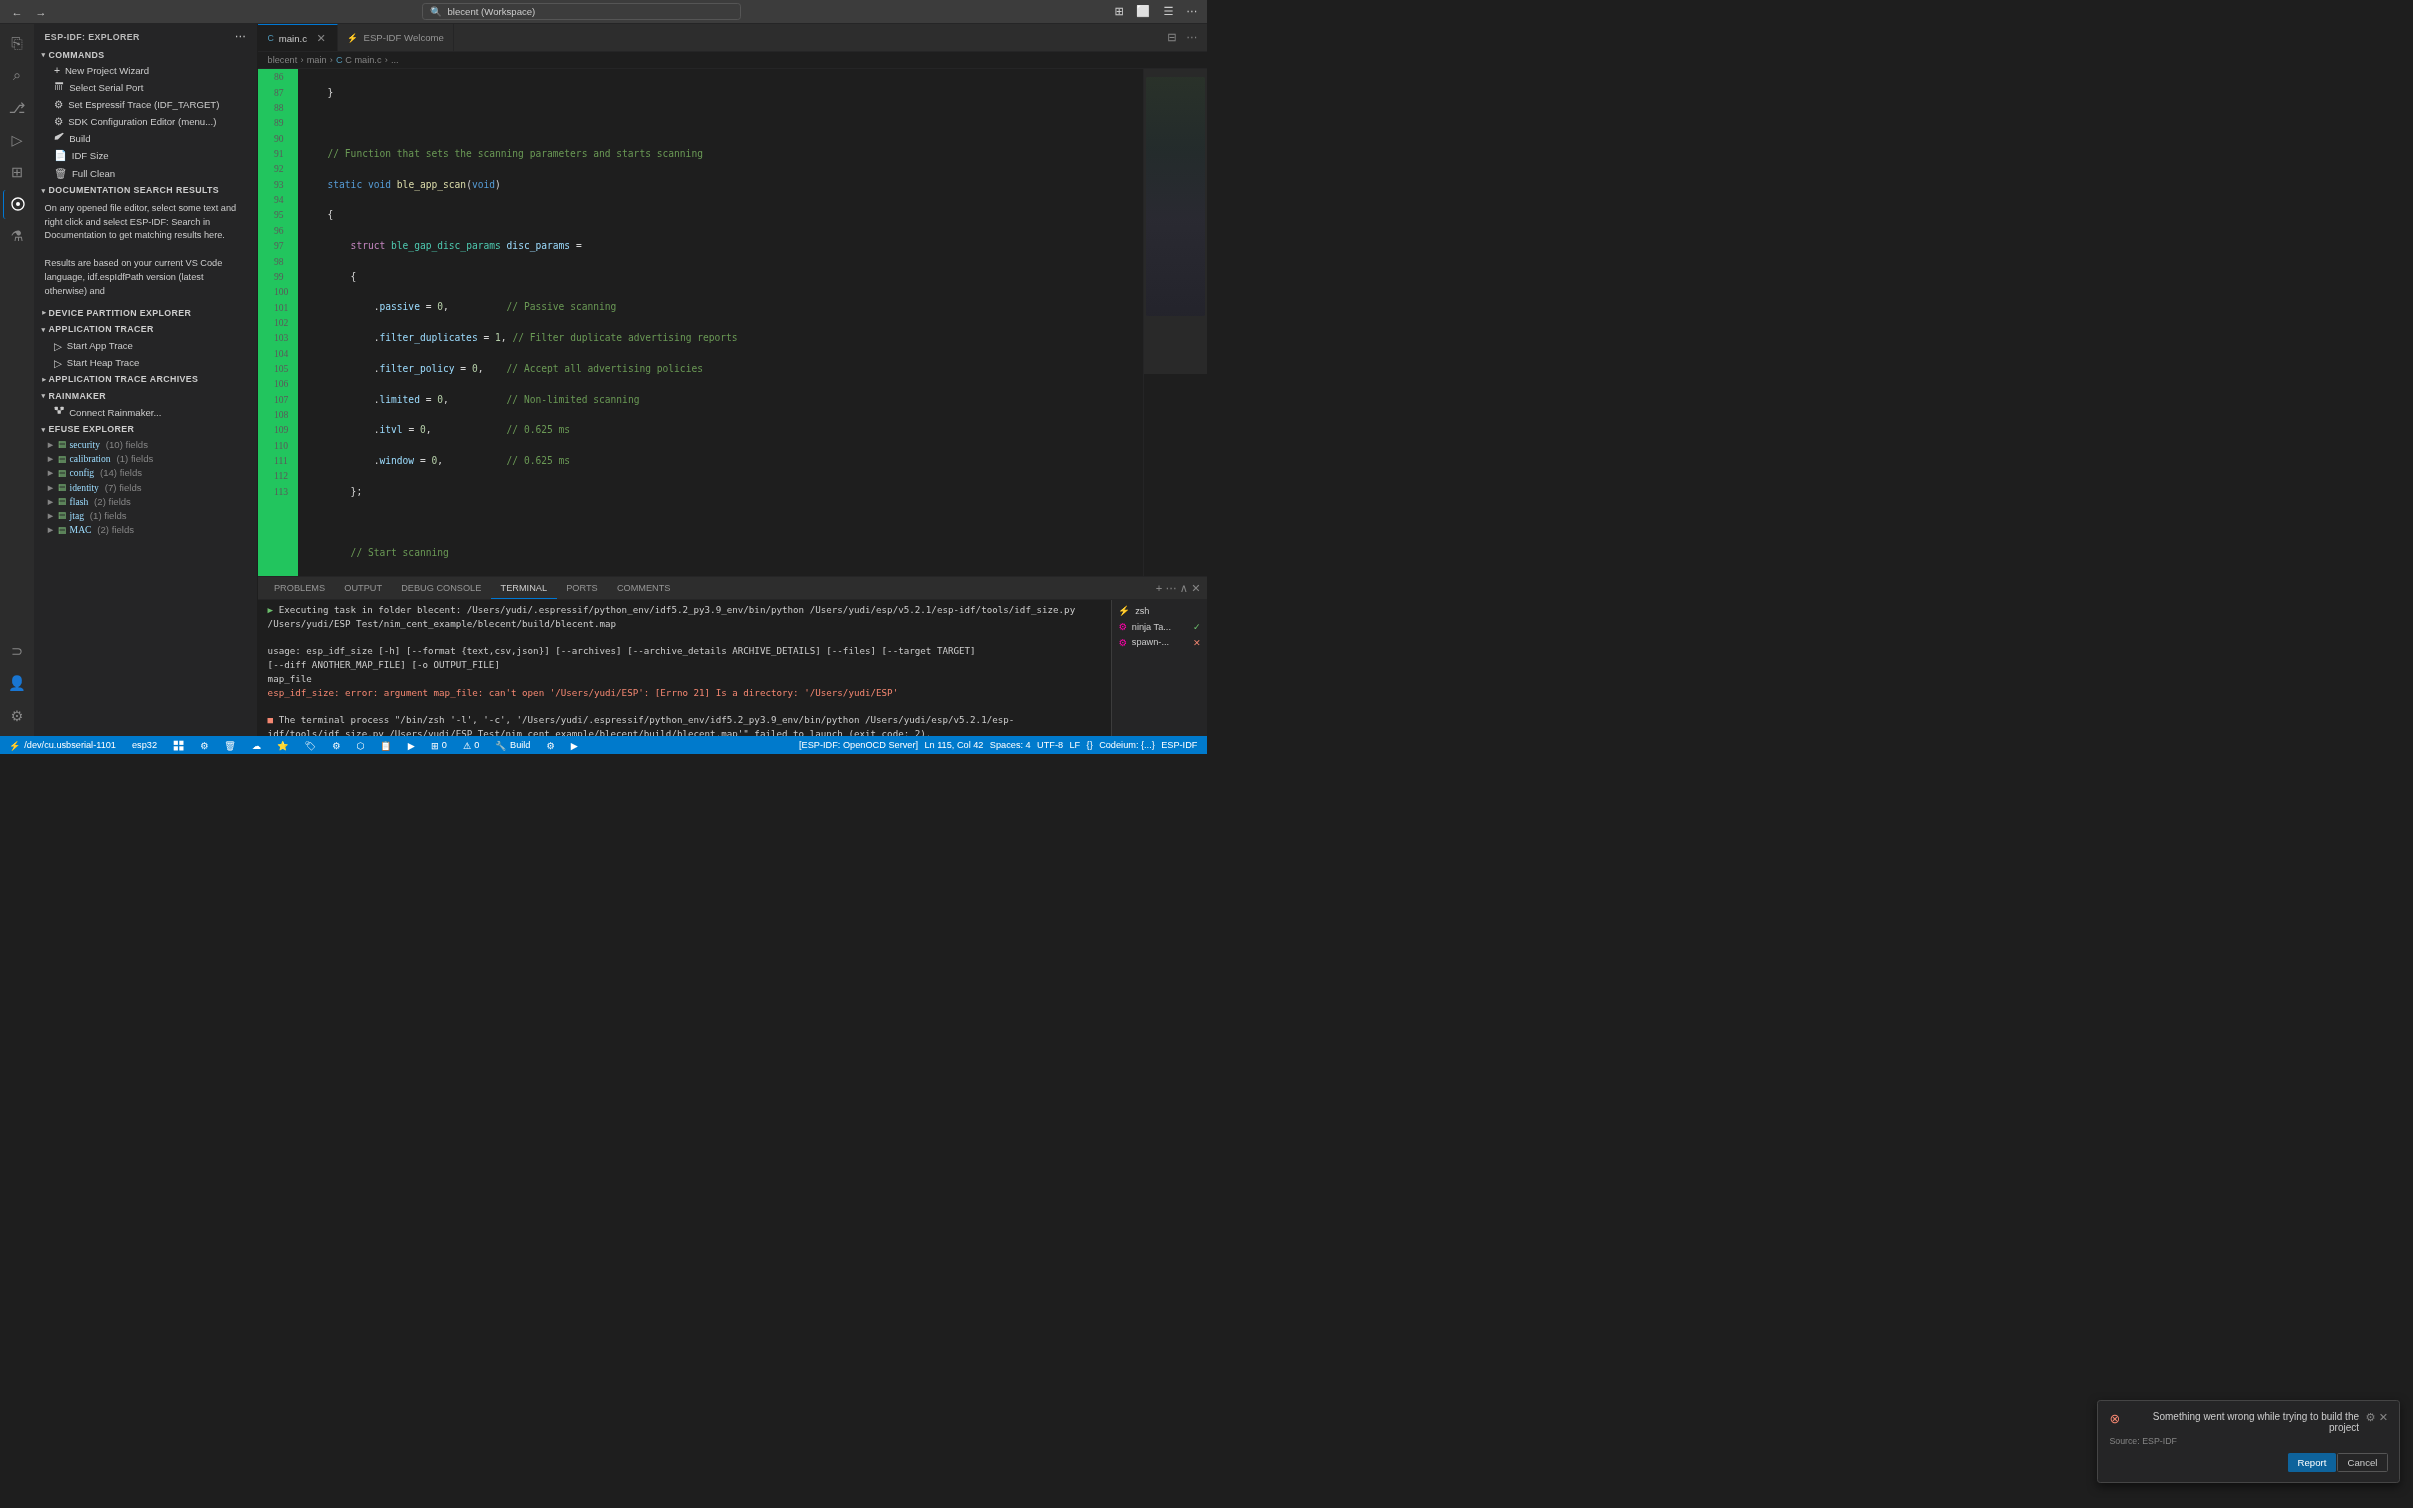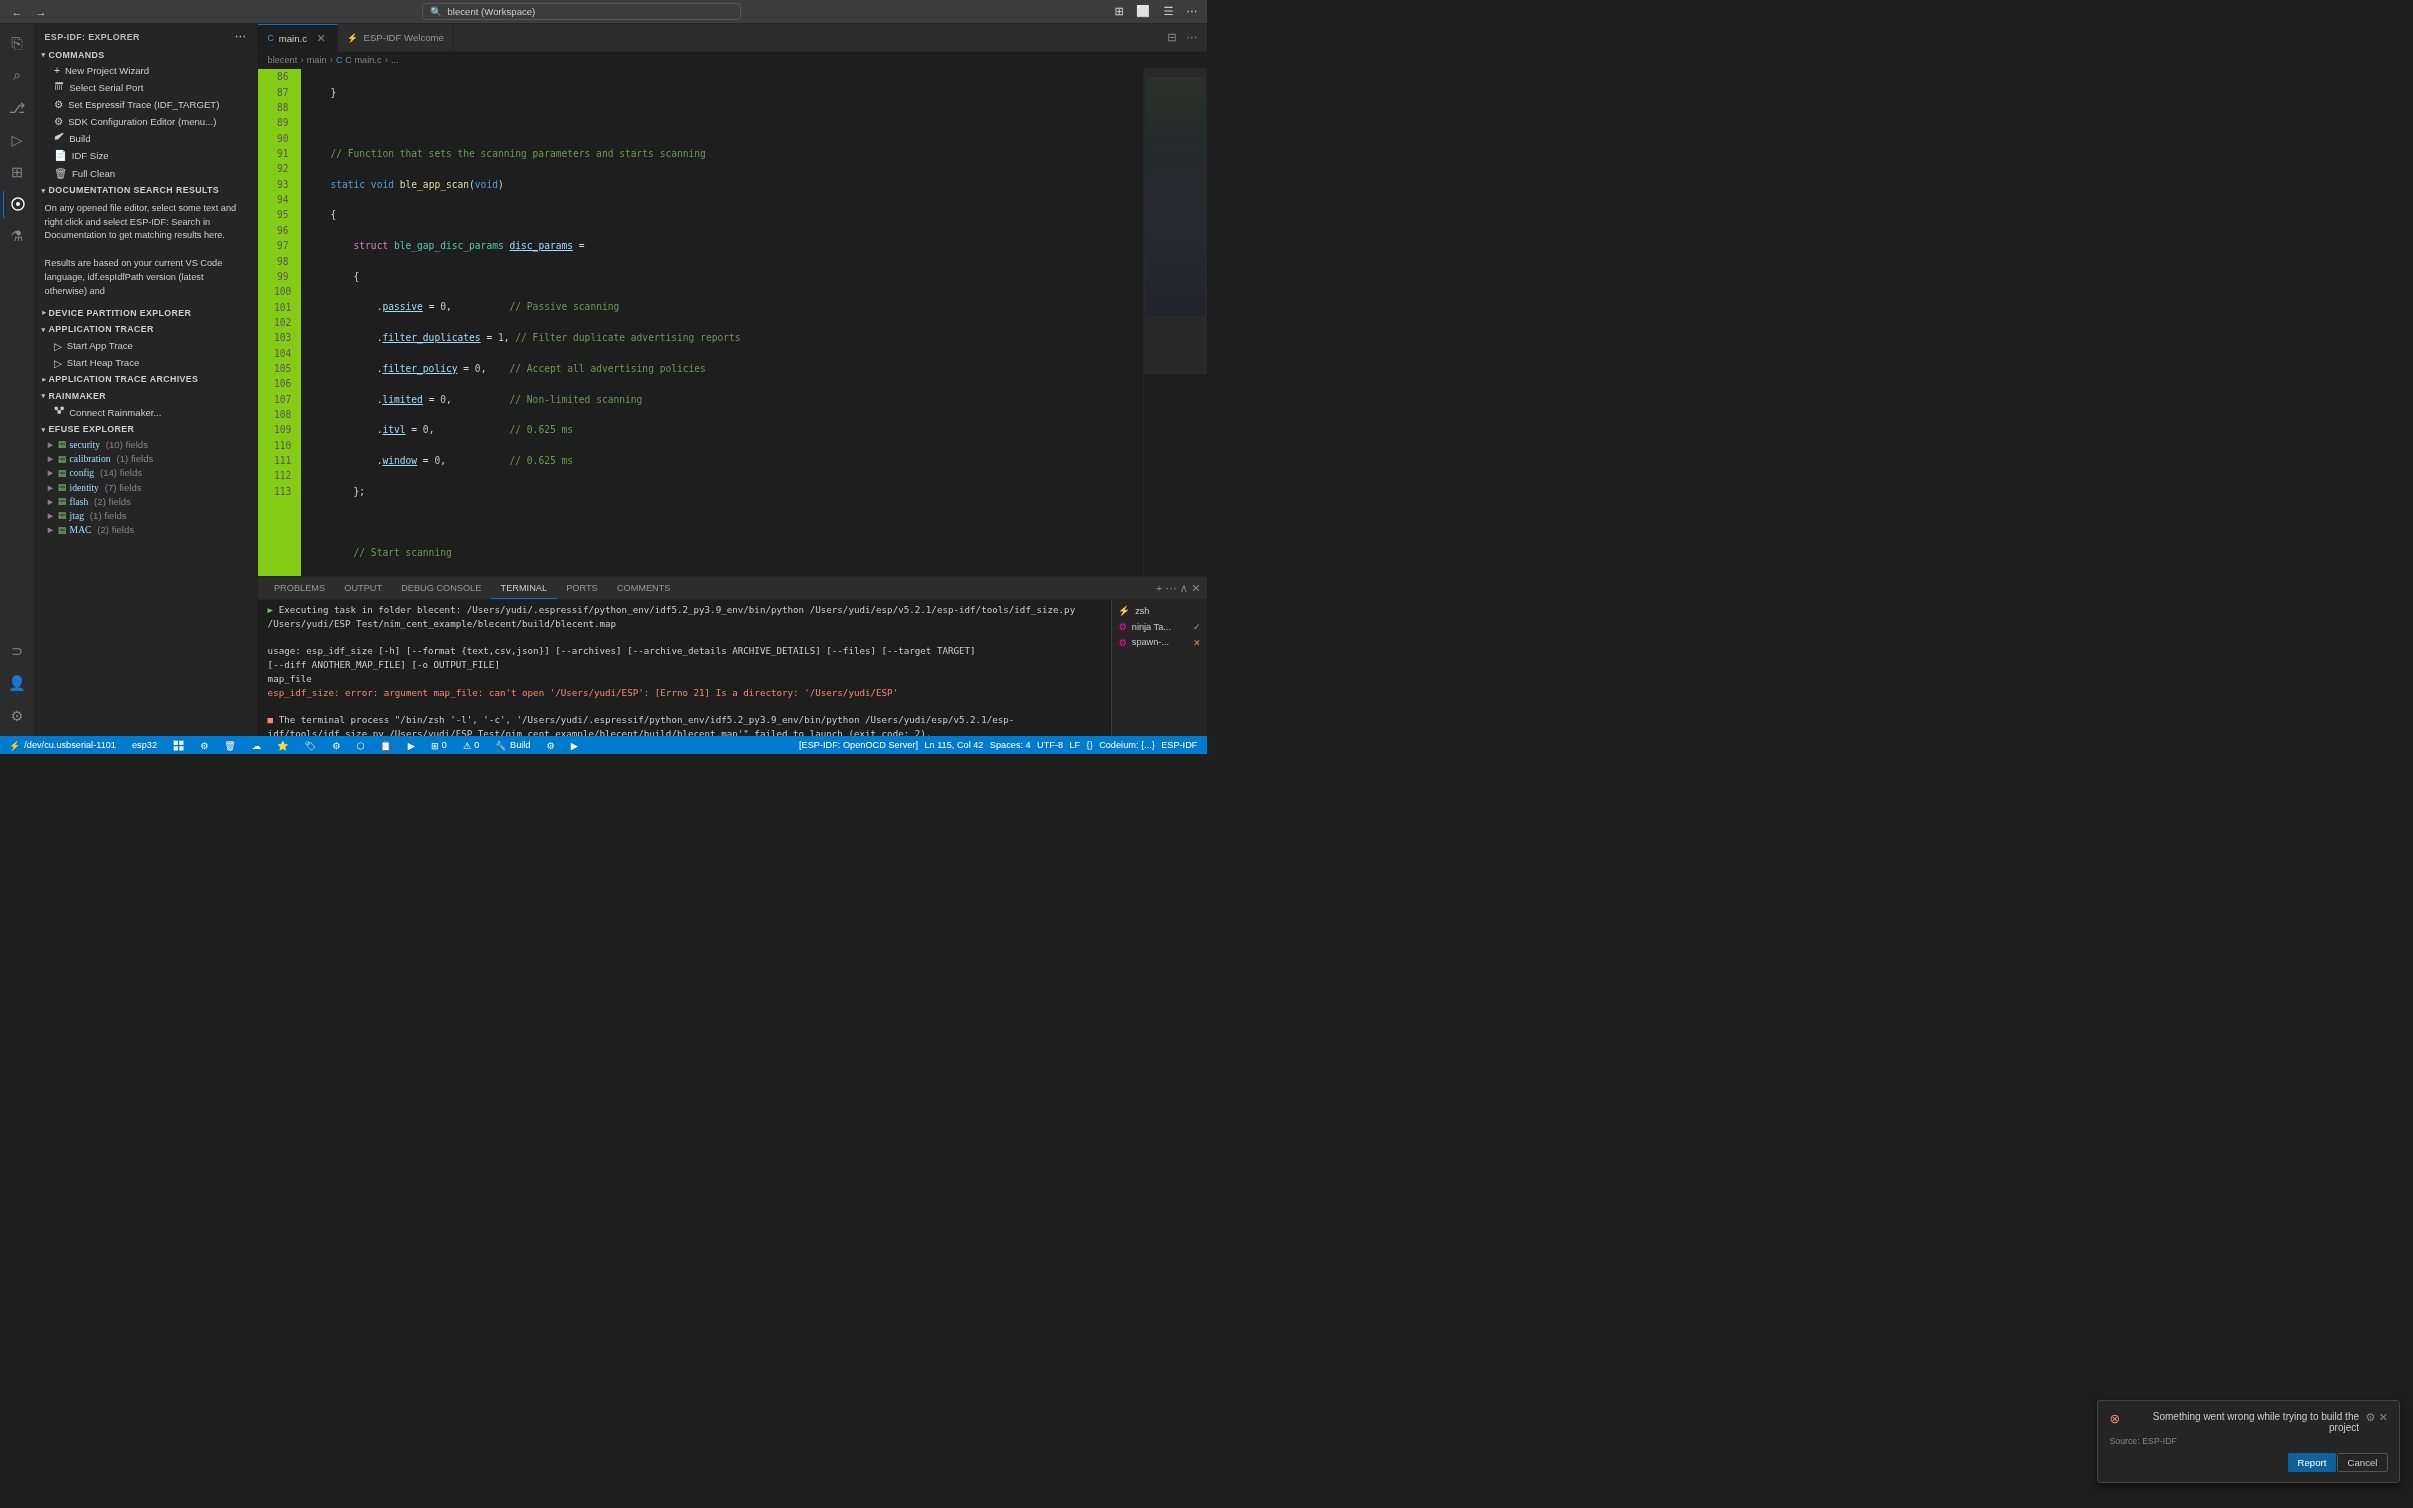--- a/index.html
+++ b/index.html
@@ -260,25 +260,26 @@
       flex: 1;
       display: flex;
       overflow: hidden;
       font-family: 'Consolas', 'Monaco', monospace;
       font-size: 9.6px;
       line-height: 1.6;
     }
     .line-numbers {
       padding: 0 9.6px 0 16px;
       color: #5a5a5a;
-      text-align: center;
+      text-align: left;
       user-select: none;
       min-width: 40px;
-      background: #84cc16;
+      background: #22c55e;
       overflow: hidden;
+      font-family: Liberation Serif, serif;
     }
     .line-num {
       display: block;
       font-size: 9.6px;
       line-height: 1.6;
     }
     .code-content {
       flex: 1;
       padding: 0 6.4px;
       overflow: auto;
@@ -292,21 +293,21 @@
     .code-content::-webkit-scrollbar { width: 6.4px; height: 6.4px; }
     .code-content::-webkit-scrollbar-thumb { background: #424242; }
 
     
     .kw { color: #569cd6; }
     .kw2 { color: #c586c0; }
     .fn { color: #dcdcaa; }
     .type { color: #4ec9b0; }
     .comment { color: #6a9955; }
     .num { color: #b5cea8; }
-    .var { color: #9cdcfe; text-decoration: underline; }
+    .var { color: #9cdcfe; }
     .op { color: #d4d4d4; }
 
     
     .minimap {
       width: 64px;
       background: #1e1e1e;
       border-left: 0.8px solid #252526;
       overflow: hidden;
       position: relative;
     }

